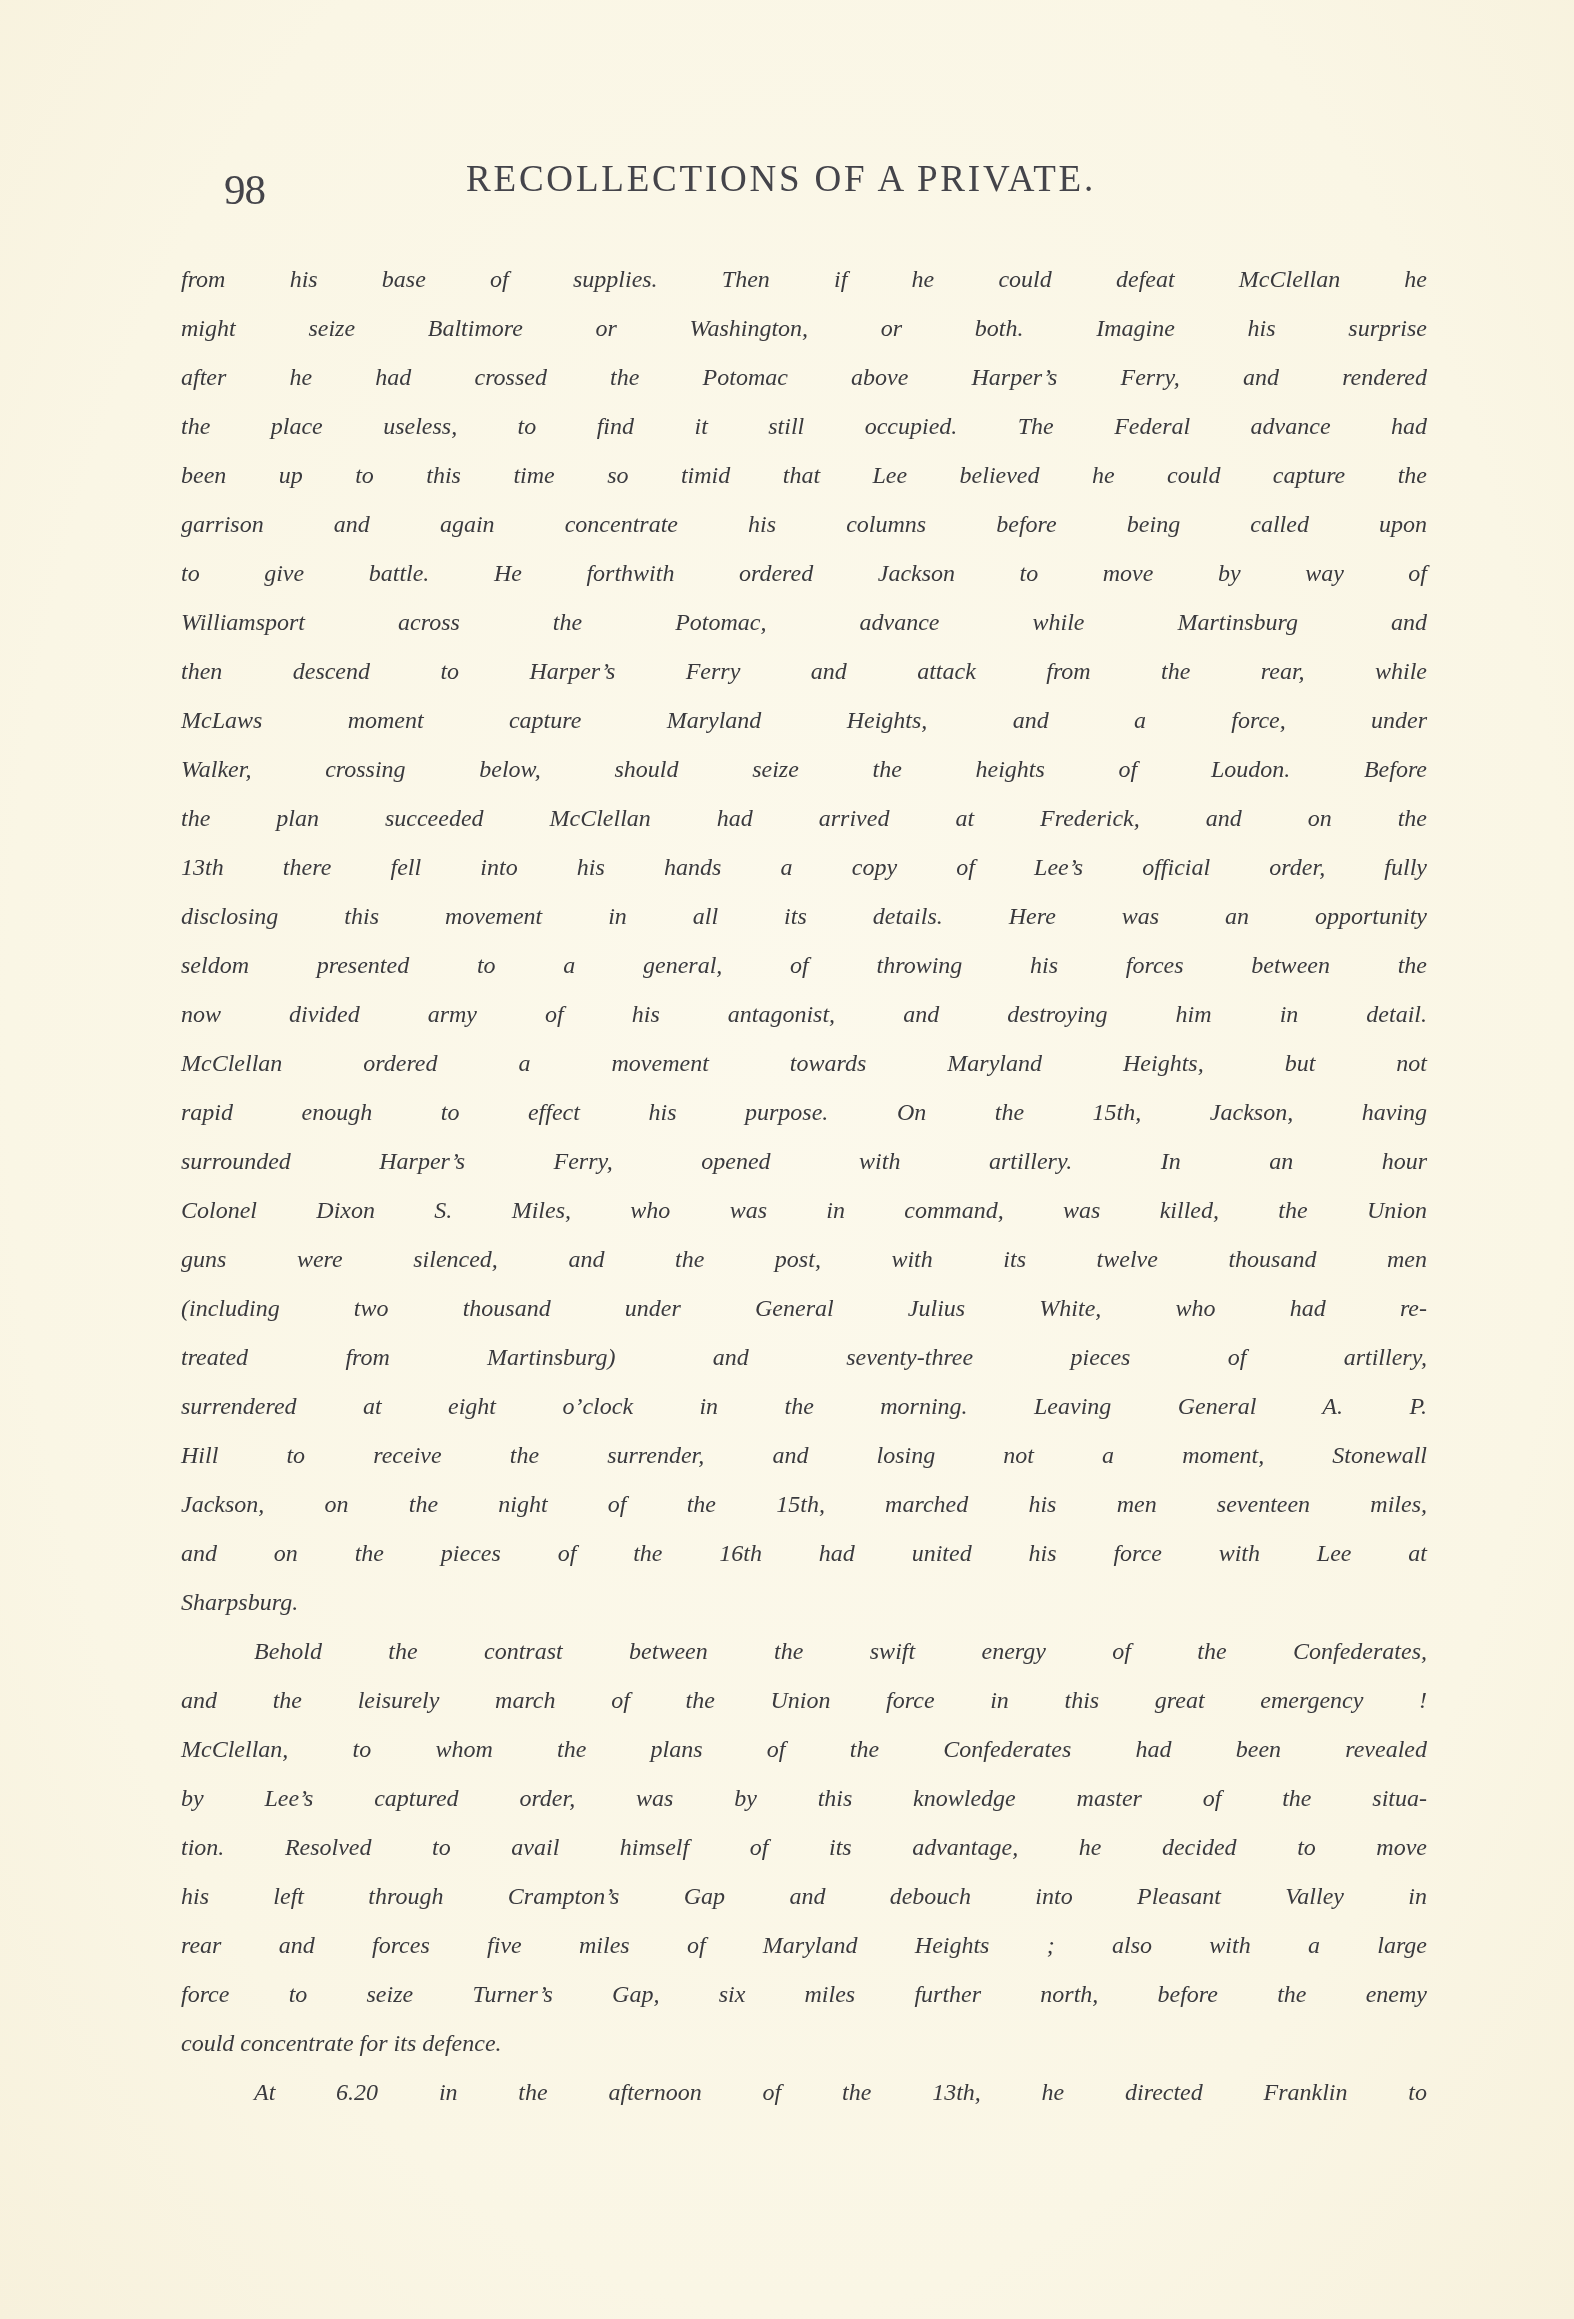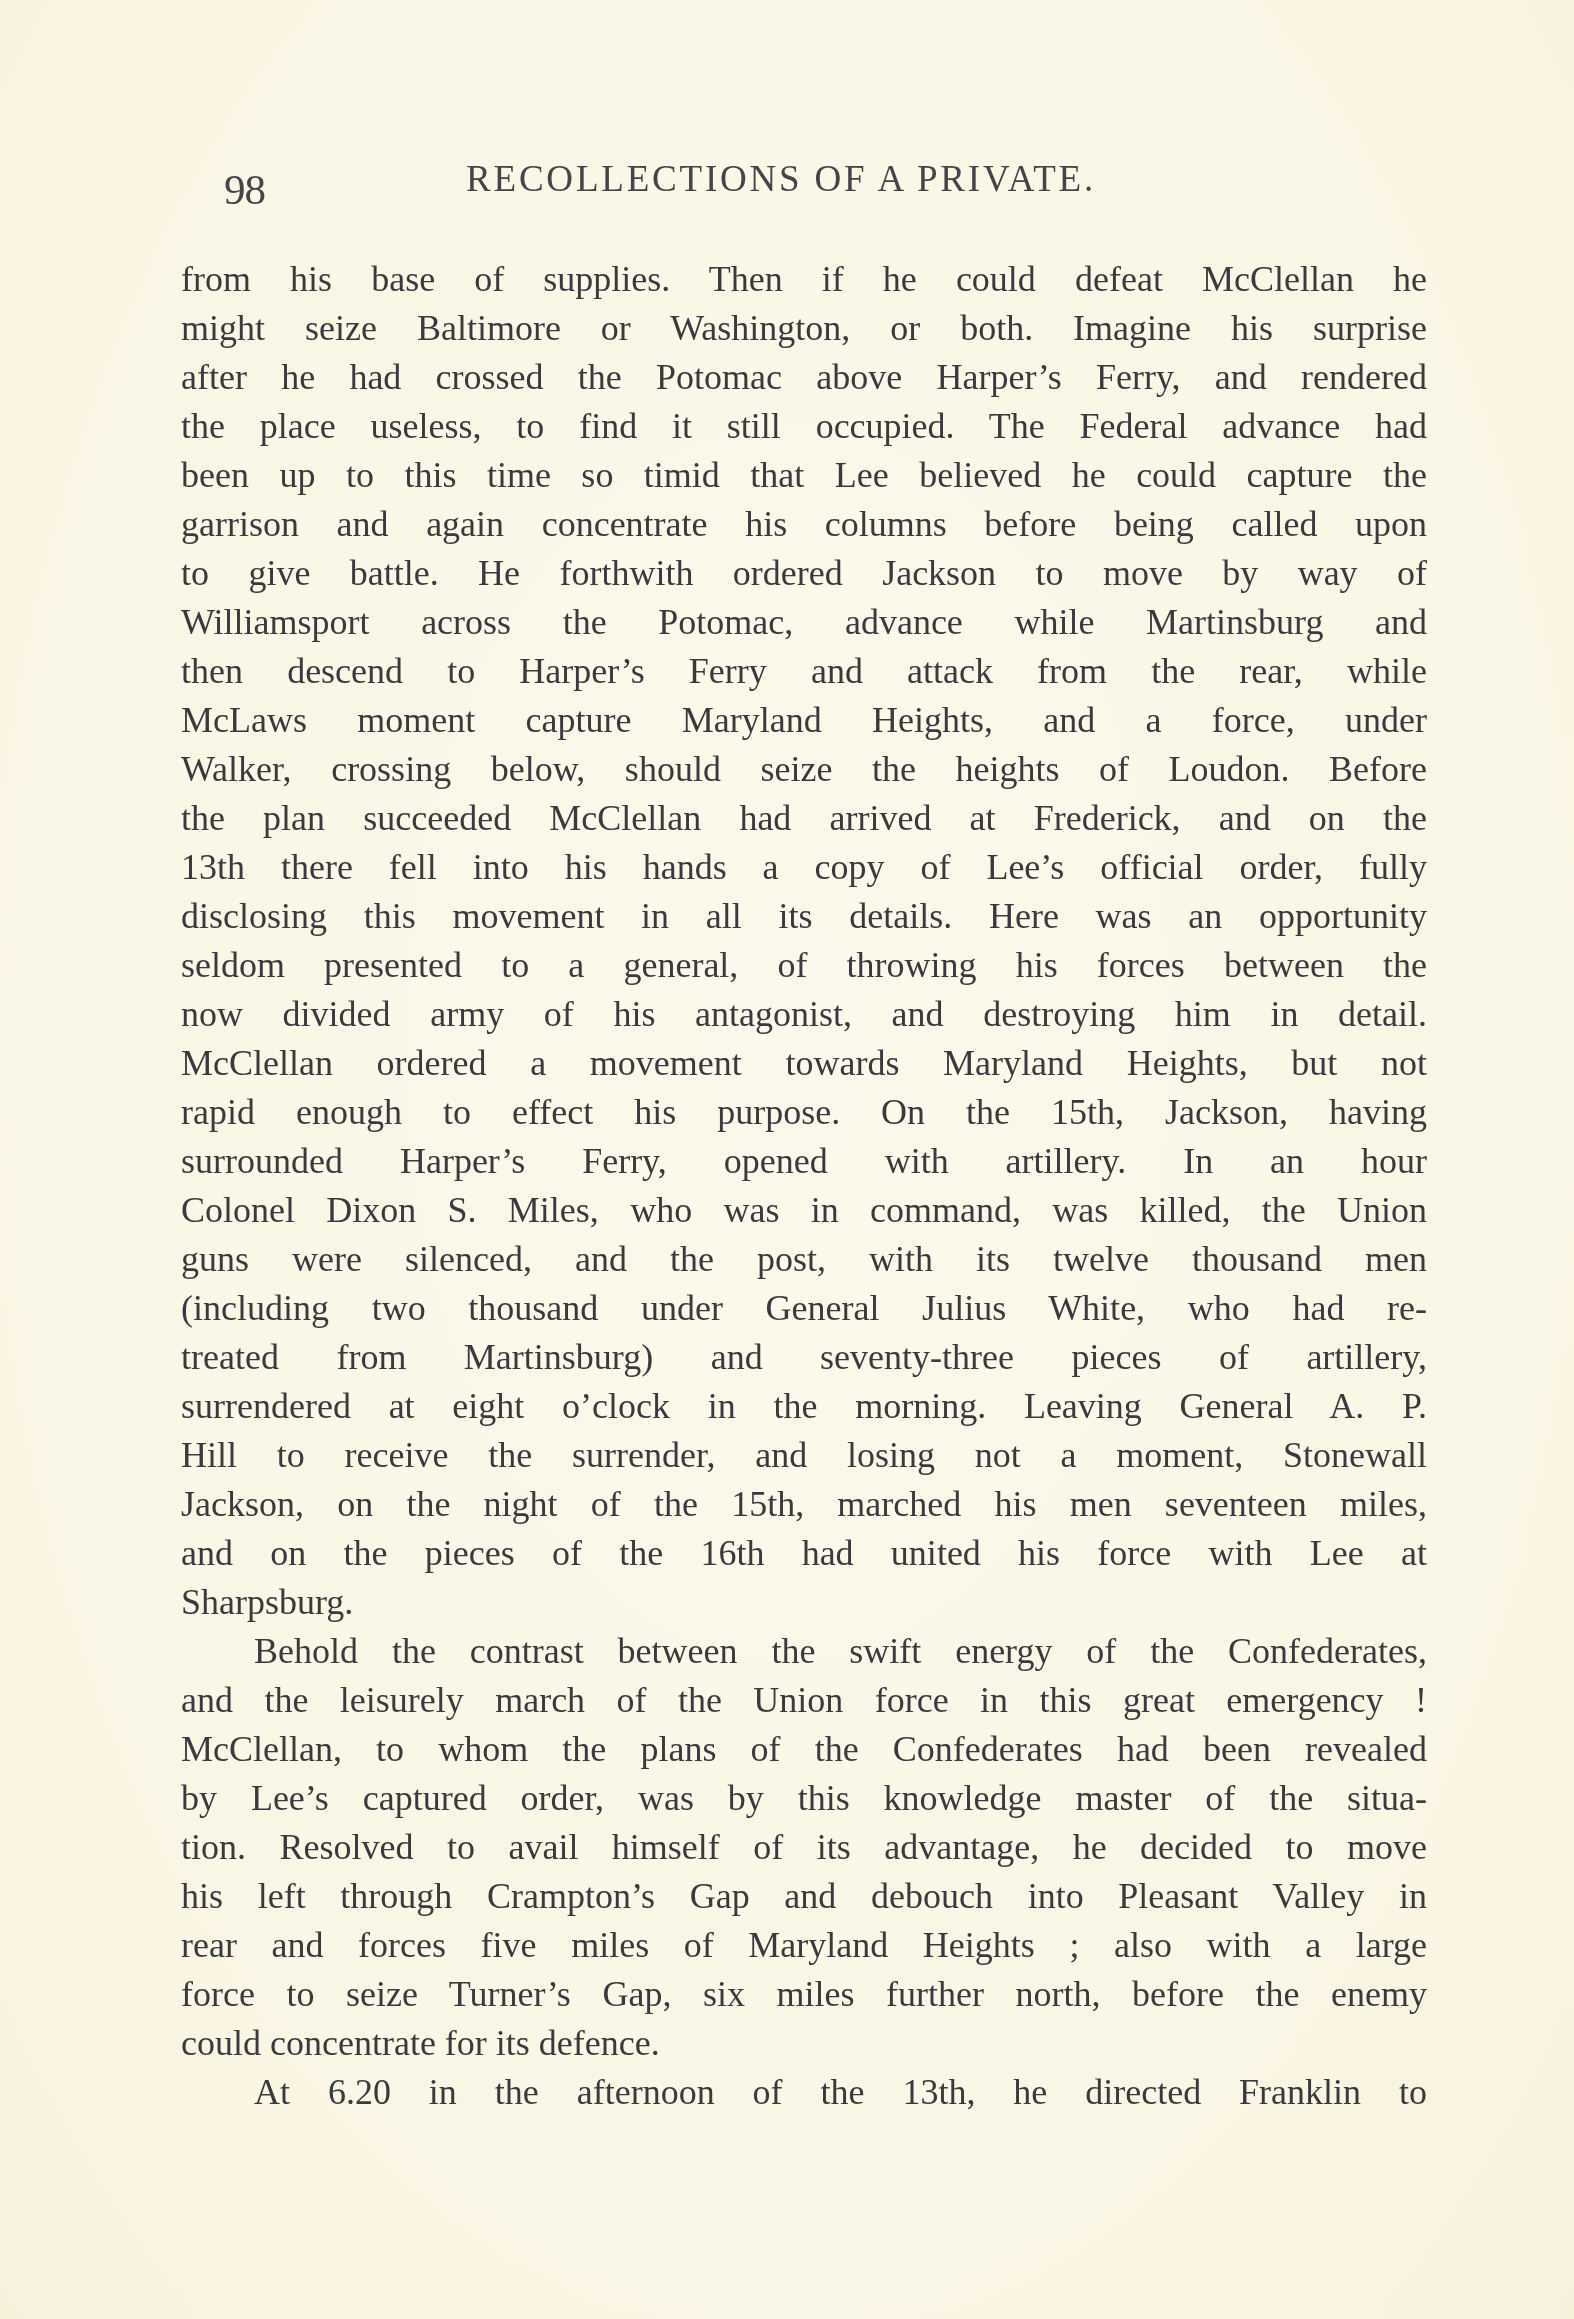--- a/index.html
+++ b/index.html
@@ -48,26 +48,27 @@
     white-space: nowrap;
   }
   .text-block {
     position: absolute;
     left: 181px;
     top: 255px;
     width: 1246px;
   }
   .line {
     height: 49px;
-    font-size: 36px;
+    font-size: 24px;
     line-height: 49px;
     white-space: nowrap;
     text-align: justify;
     text-align-last: justify;
     display: block;
+    font-style: italic;
   }
   .line.last {
     text-align-last: left;
   }
   .line.indent {
     padding-left: 73px;
   }
 </style>
 </head>
 <body>

